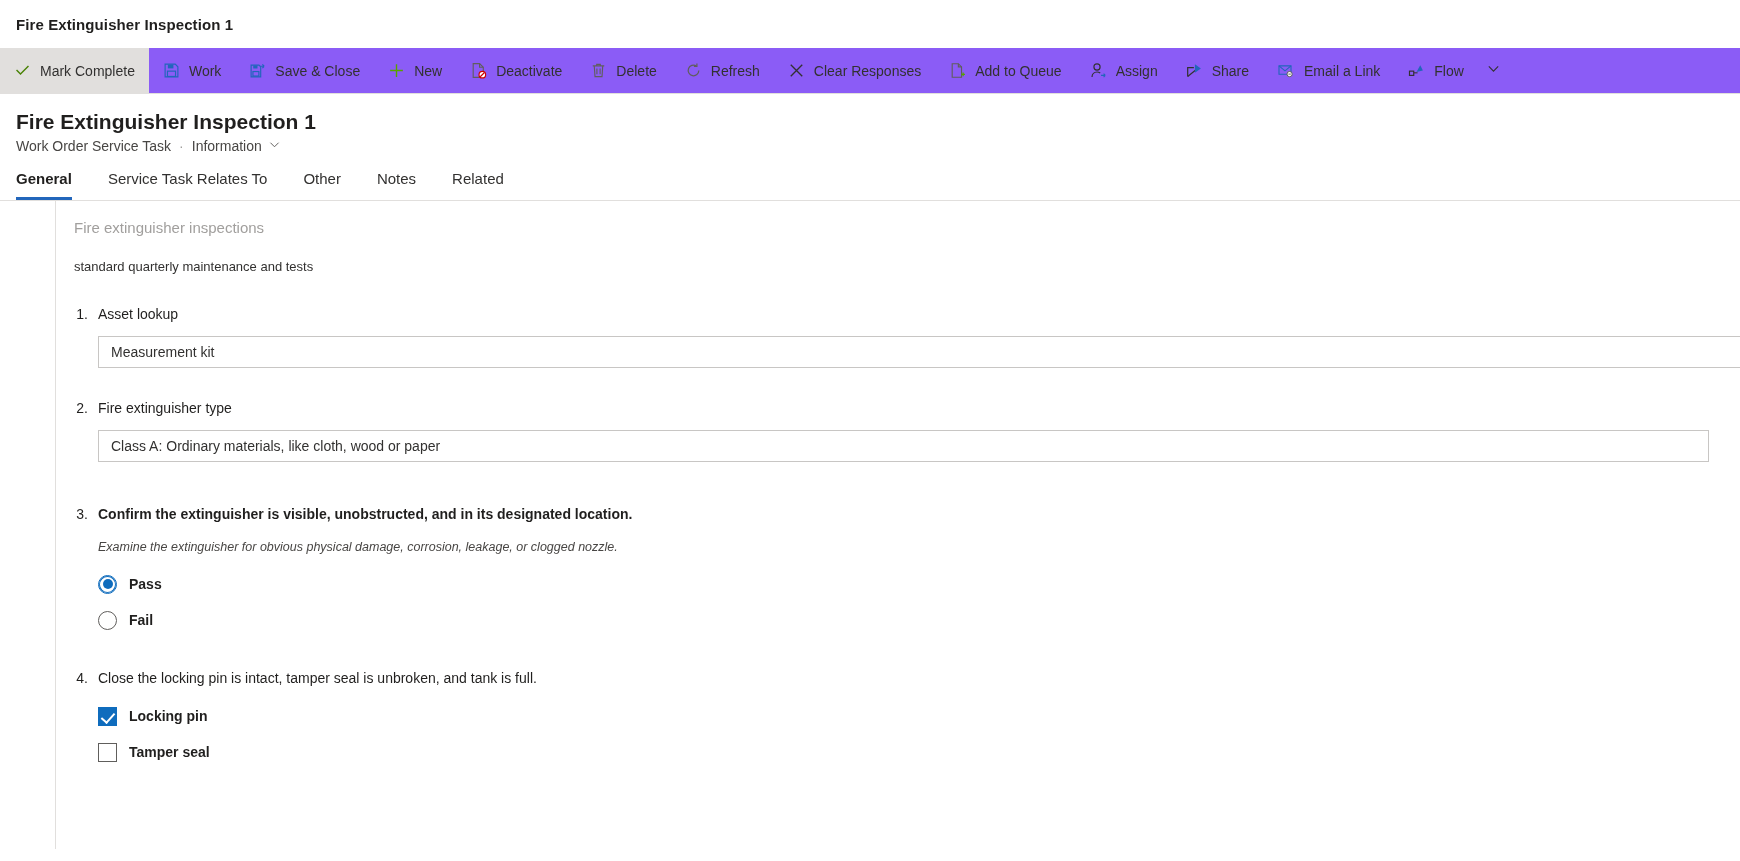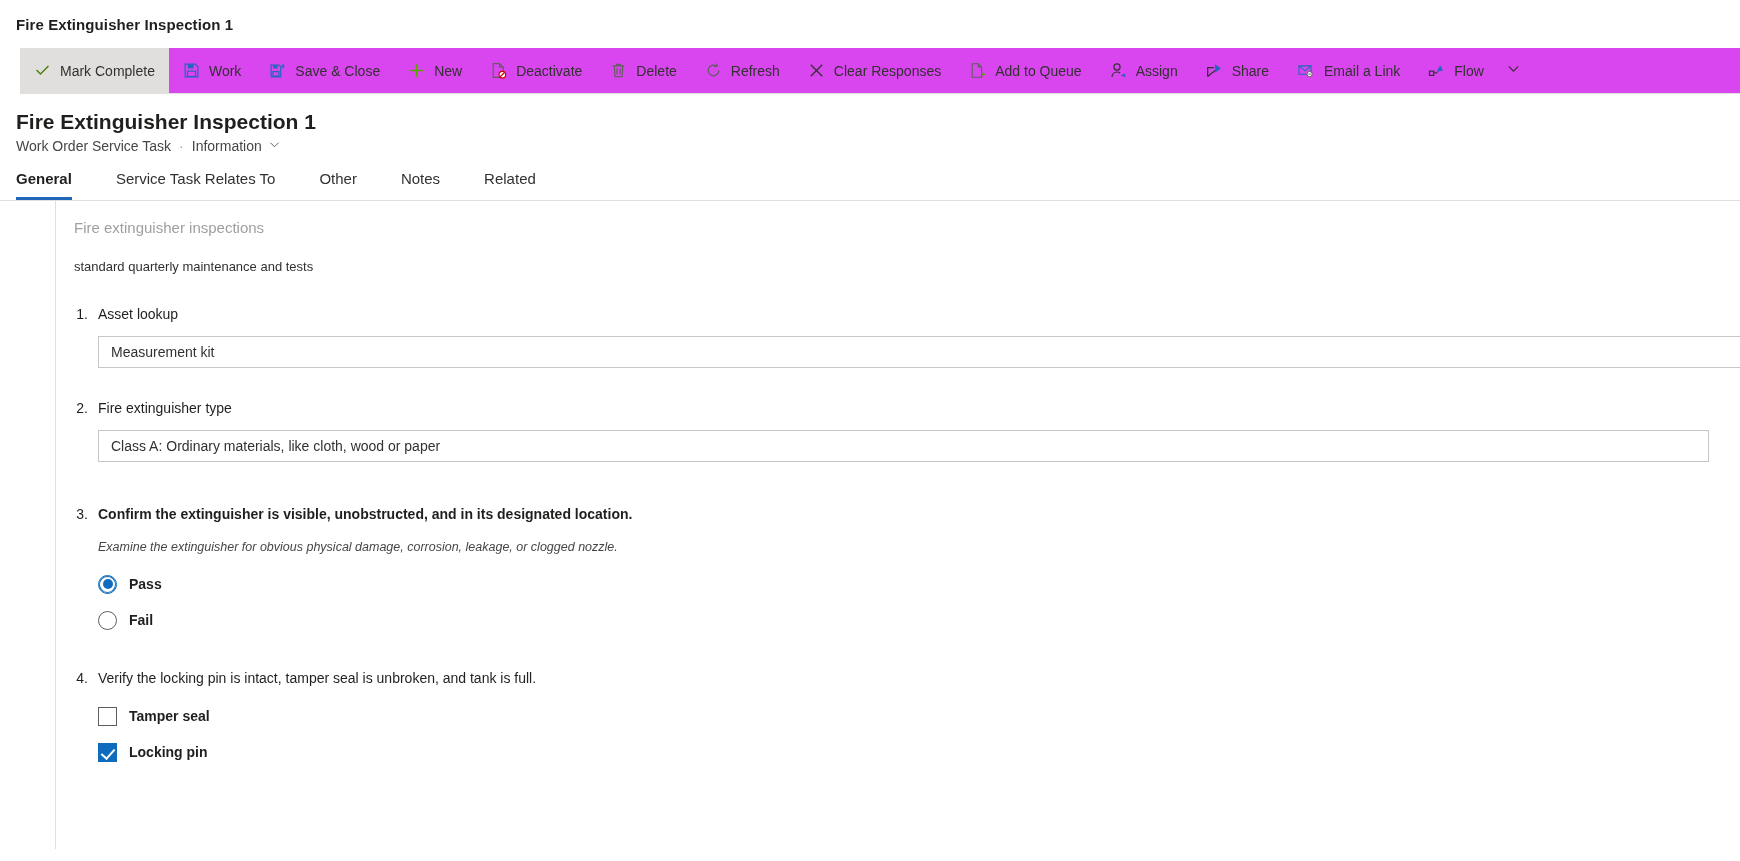--- a/index.html
+++ b/index.html
@@ -26,25 +26,24 @@
     font-weight: 600;
     color: #201f1e;
     letter-spacing: .1px;
   }
 
   
   .commandbar {
     height: 46px;
     display: flex;
     align-items: stretch;
-    background: #d946ef;
+    background: #8b5cf6;
     border-bottom: 1px solid #e1dfdd;
     overflow: hidden;
     white-space: nowrap;
-    margin-left: 20px;
   }
   .cmd {
     display: flex;
     align-items: center;
     gap: 9px;
     padding: 0 14px;
     font-size: 14px;
     color: #323130;
     cursor: default;
     flex: 0 0 auto;
@@ -81,21 +80,21 @@
   .record-sub .form-select {
     display: flex; align-items: center; gap: 6px;
     cursor: default;
     justify-content: center;
   }
 
   
   .tabs {
     display: flex;
     align-items: flex-end;
-    gap: 16px;
+    gap: 8px;
     padding: 14px 0 0 16px;
     background: #ffffff;
     border-bottom: 1px solid #e1dfdd;
     height: 47px;
   }
   .tab {
     position: relative;
     font-size: 15px;
     color: #323130;
     padding: 0 14px 11px 14px;
@@ -457,28 +456,28 @@
         <div class="choice">
           <span class="radio"></span>
           <span class="label">Fail</span>
         </div>
       </div>
     </div>
 
     <div class="question">
       <div class="q-head">
         <span class="q-num">4.</span>
-        <span class="q-text">Verify the locking pin is intact, tamper seal is unbroken, and tank is full.</span>
+        <span class="q-text">Close the locking pin is intact, tamper seal is unbroken, and tank is full.</span>
       </div>
       <div class="choice-list">
+        <div class="choice">
+          <span class="checkbox checked"></span>
+          <span class="label">Locking pin</span>
+        </div>
         <div class="choice">
           <span class="checkbox"></span>
           <span class="label">Tamper seal</span>
         </div>
-        <div class="choice">
-          <span class="checkbox checked"></span>
-          <span class="label">Locking pin</span>
-        </div>
       </div>
     </div>
 
   </div>
 </div>
 
 </body></html>

